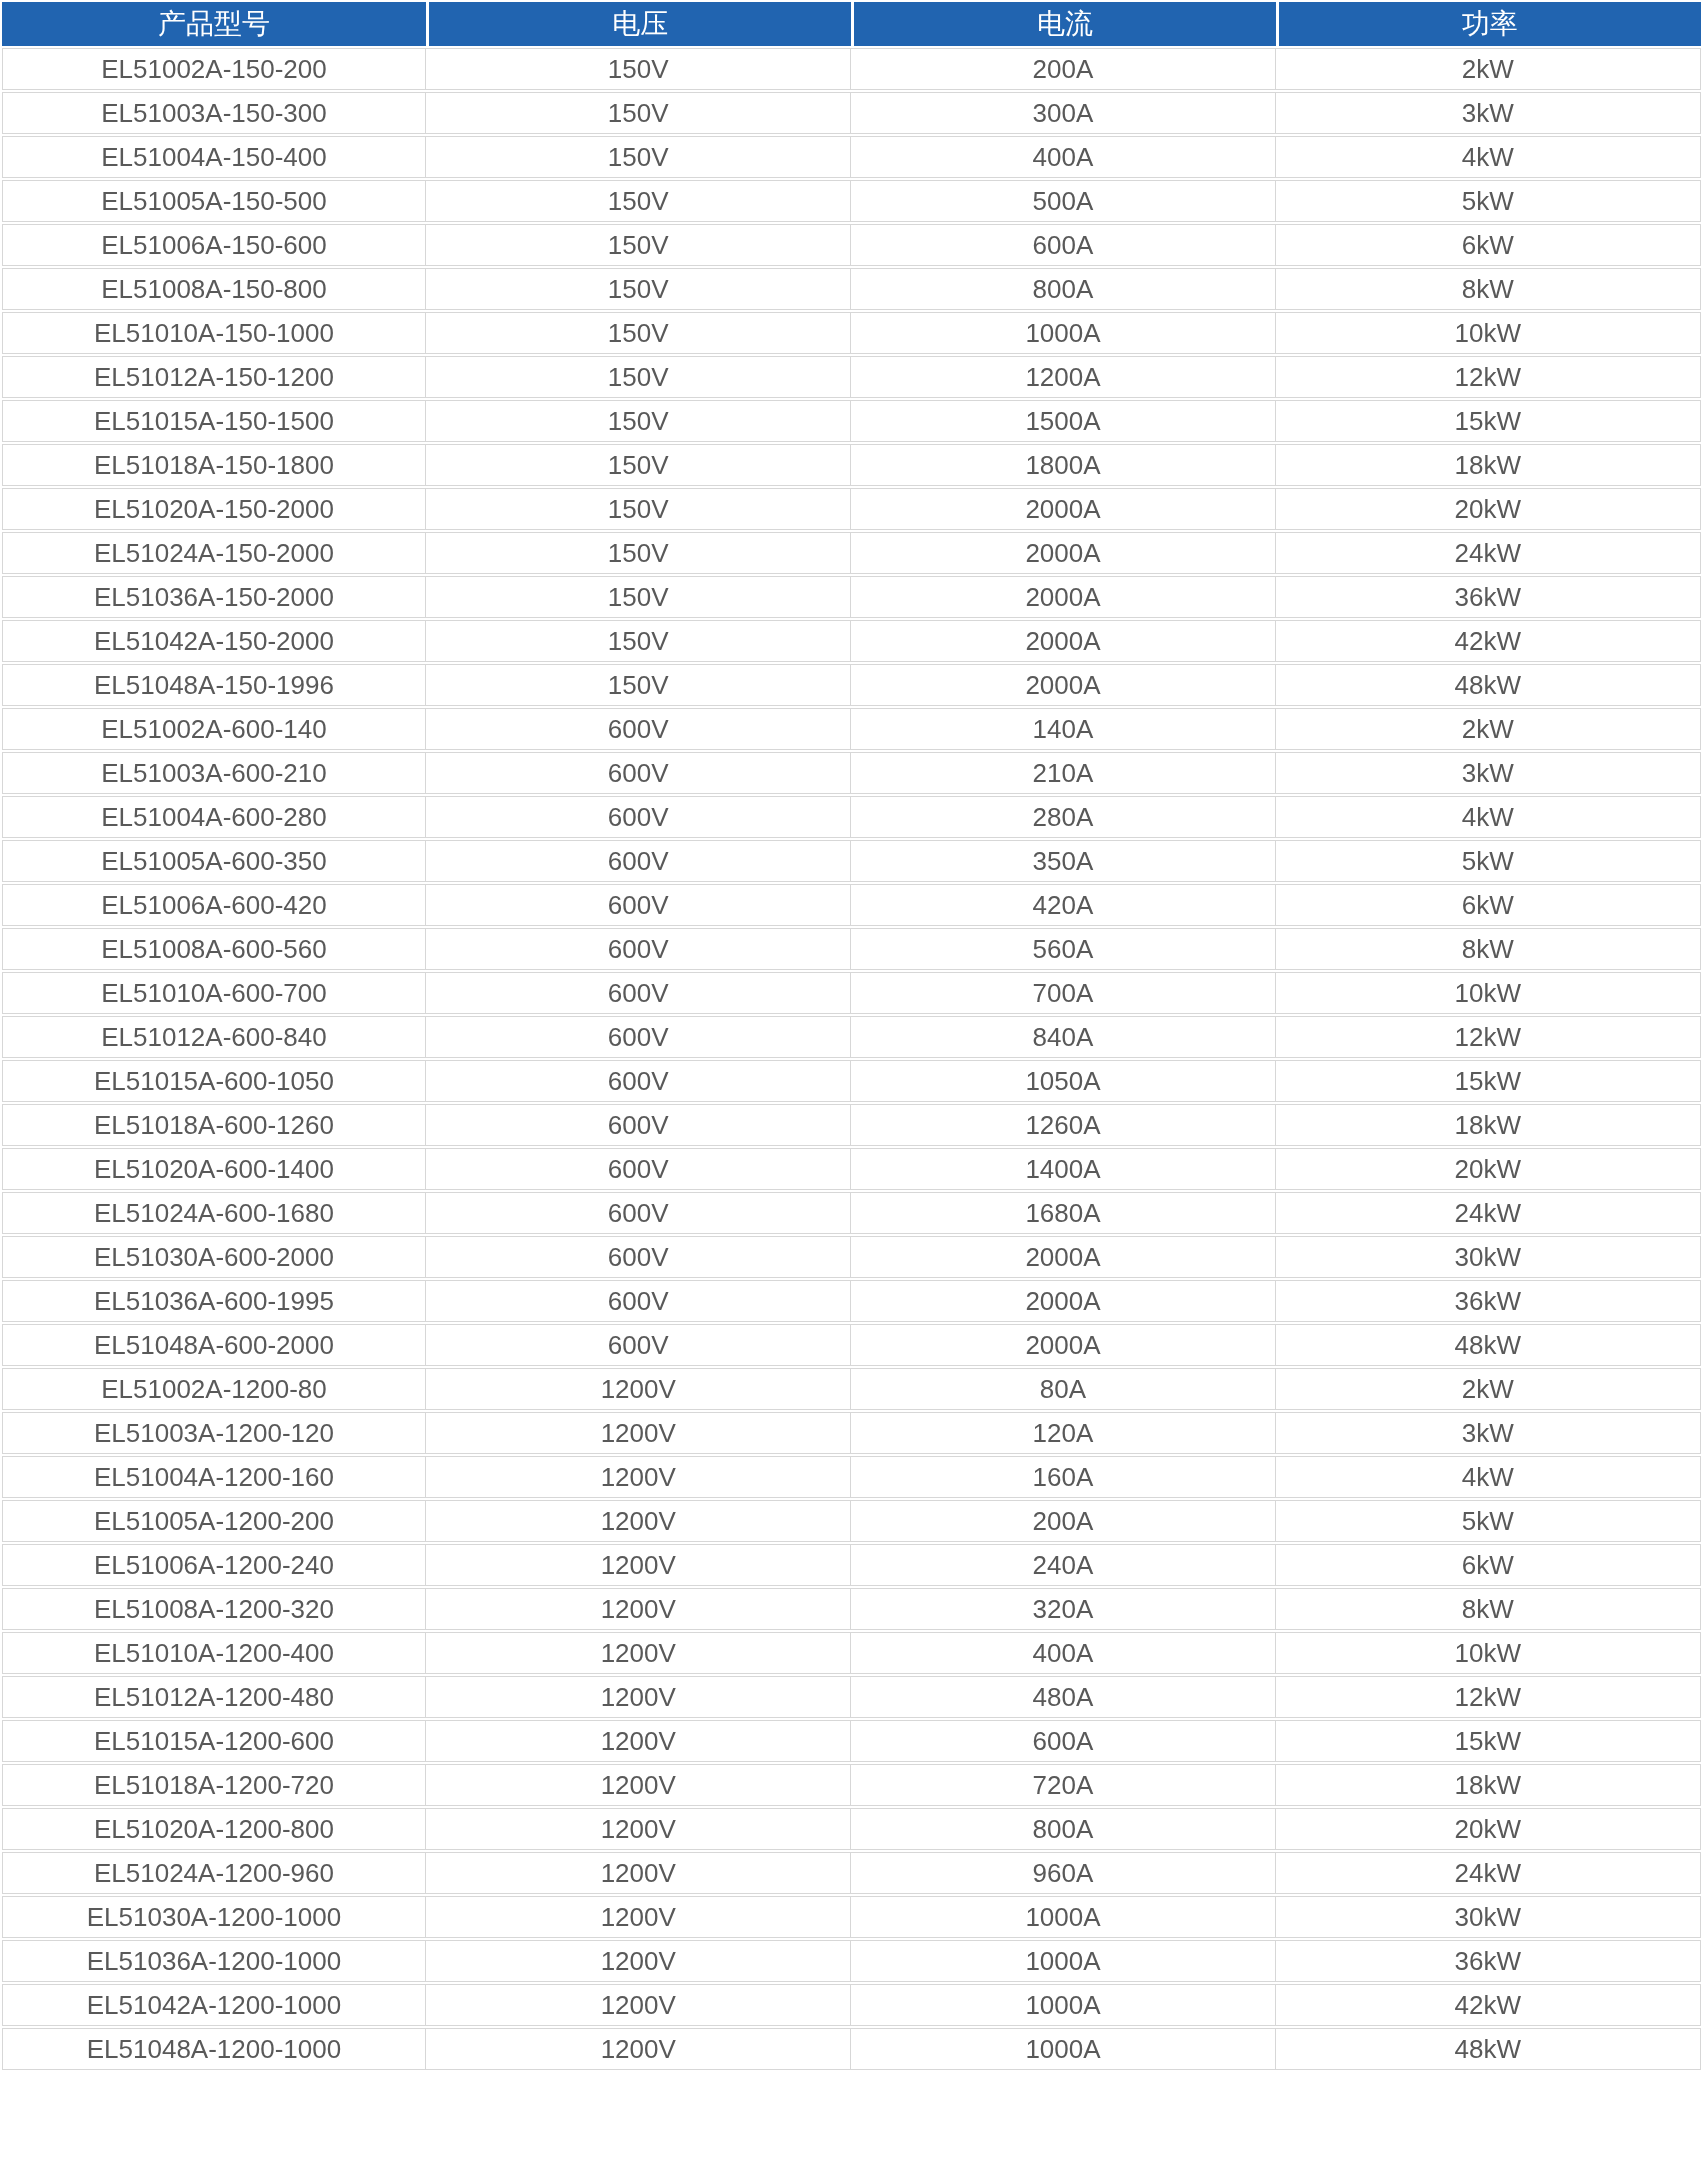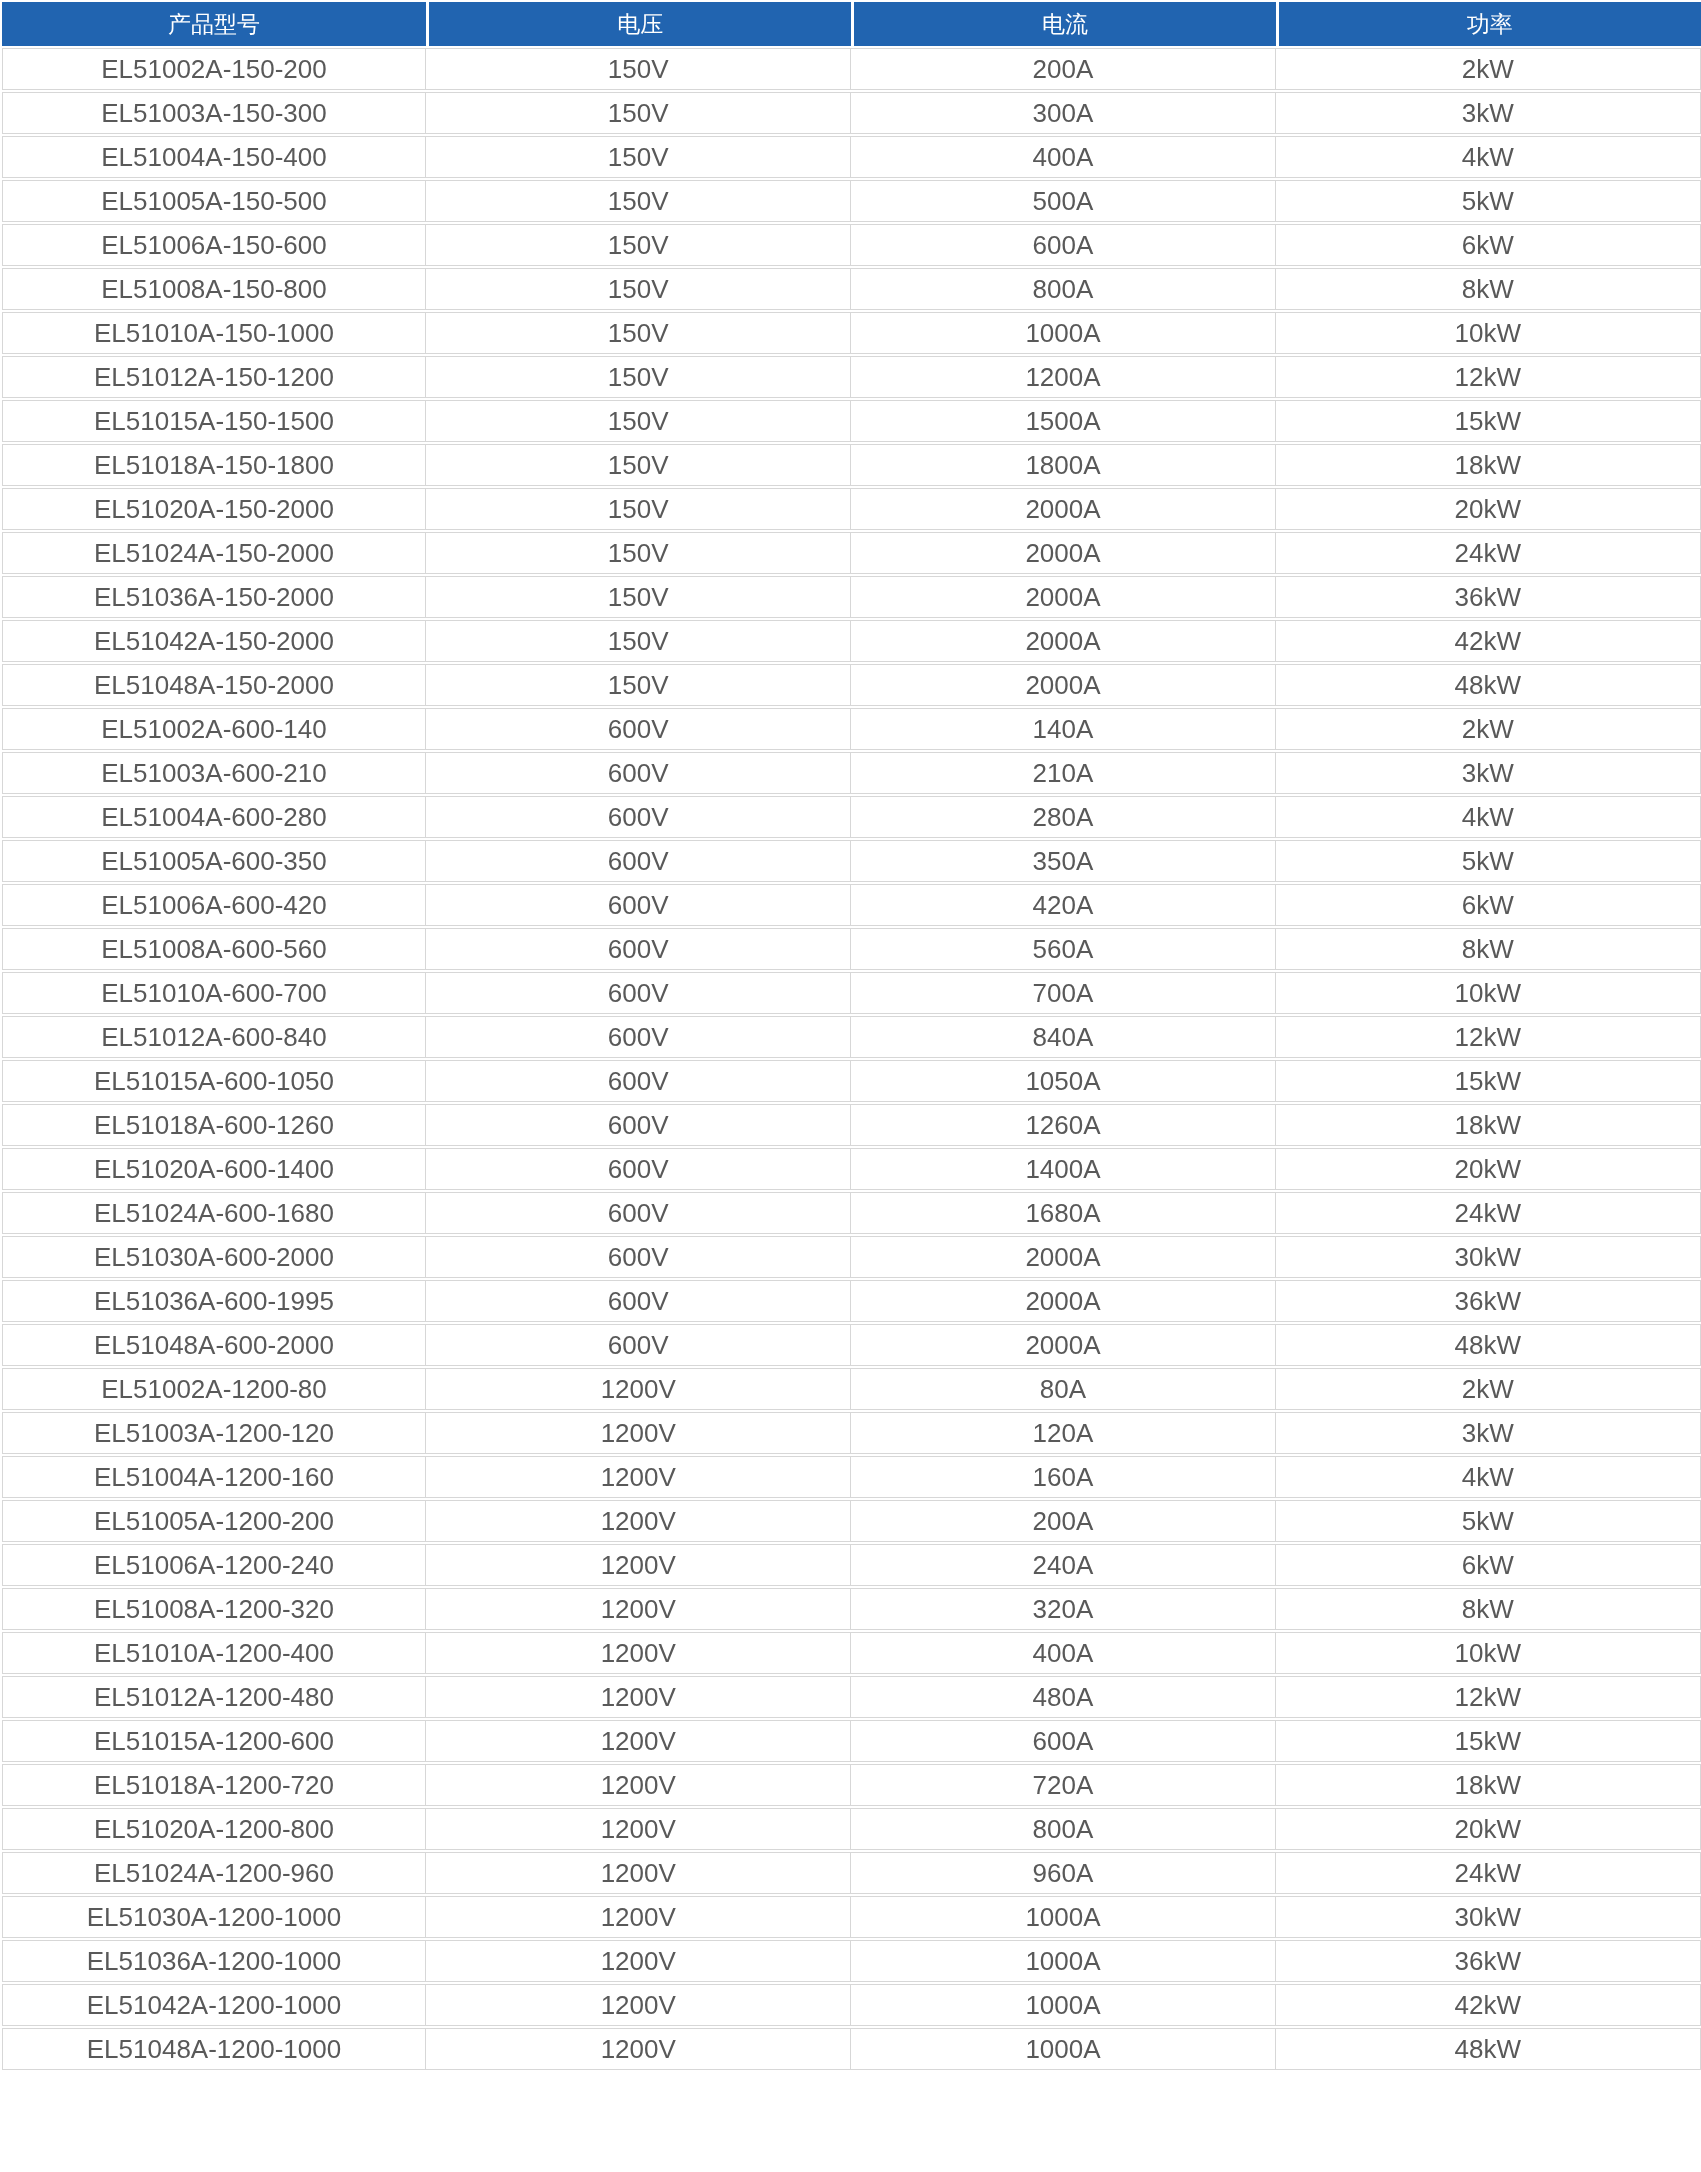--- a/index.html
+++ b/index.html
@@ -20,21 +20,21 @@
     margin:0 1.6px;
     border-collapse:separate;
     border-spacing:0 2.5px;
     table-layout:fixed;
     font-family:"Liberation Sans", sans-serif;
   }
   .spec-table col{width:25%;}
   .spec-table th{
     background:var(--header-bg);
     color:var(--header-text);
-    font-size:23px;
+    font-size:28px;
     font-weight:normal;
     height:44px;
     box-sizing:border-box;
     padding:0;
     text-align:center;
     vertical-align:middle;
   }
   .spec-table th + th{
     border-left:3.3px solid #ffffff;
     font-family:Liberation Mono, monospace;
@@ -154,21 +154,21 @@
         <td>2000A</td>
         <td>36kW</td>
       </tr>
       <tr>
         <td>EL51042A-150-2000</td>
         <td>150V</td>
         <td>2000A</td>
         <td>42kW</td>
       </tr>
       <tr>
-        <td>EL51048A-150-2000</td>
+        <td>EL51048A-150-1996</td>
         <td>150V</td>
         <td>2000A</td>
         <td>48kW</td>
       </tr>
       <tr>
         <td>EL51002A-600-140</td>
         <td>600V</td>
         <td>140A</td>
         <td>2kW</td>
       </tr>

